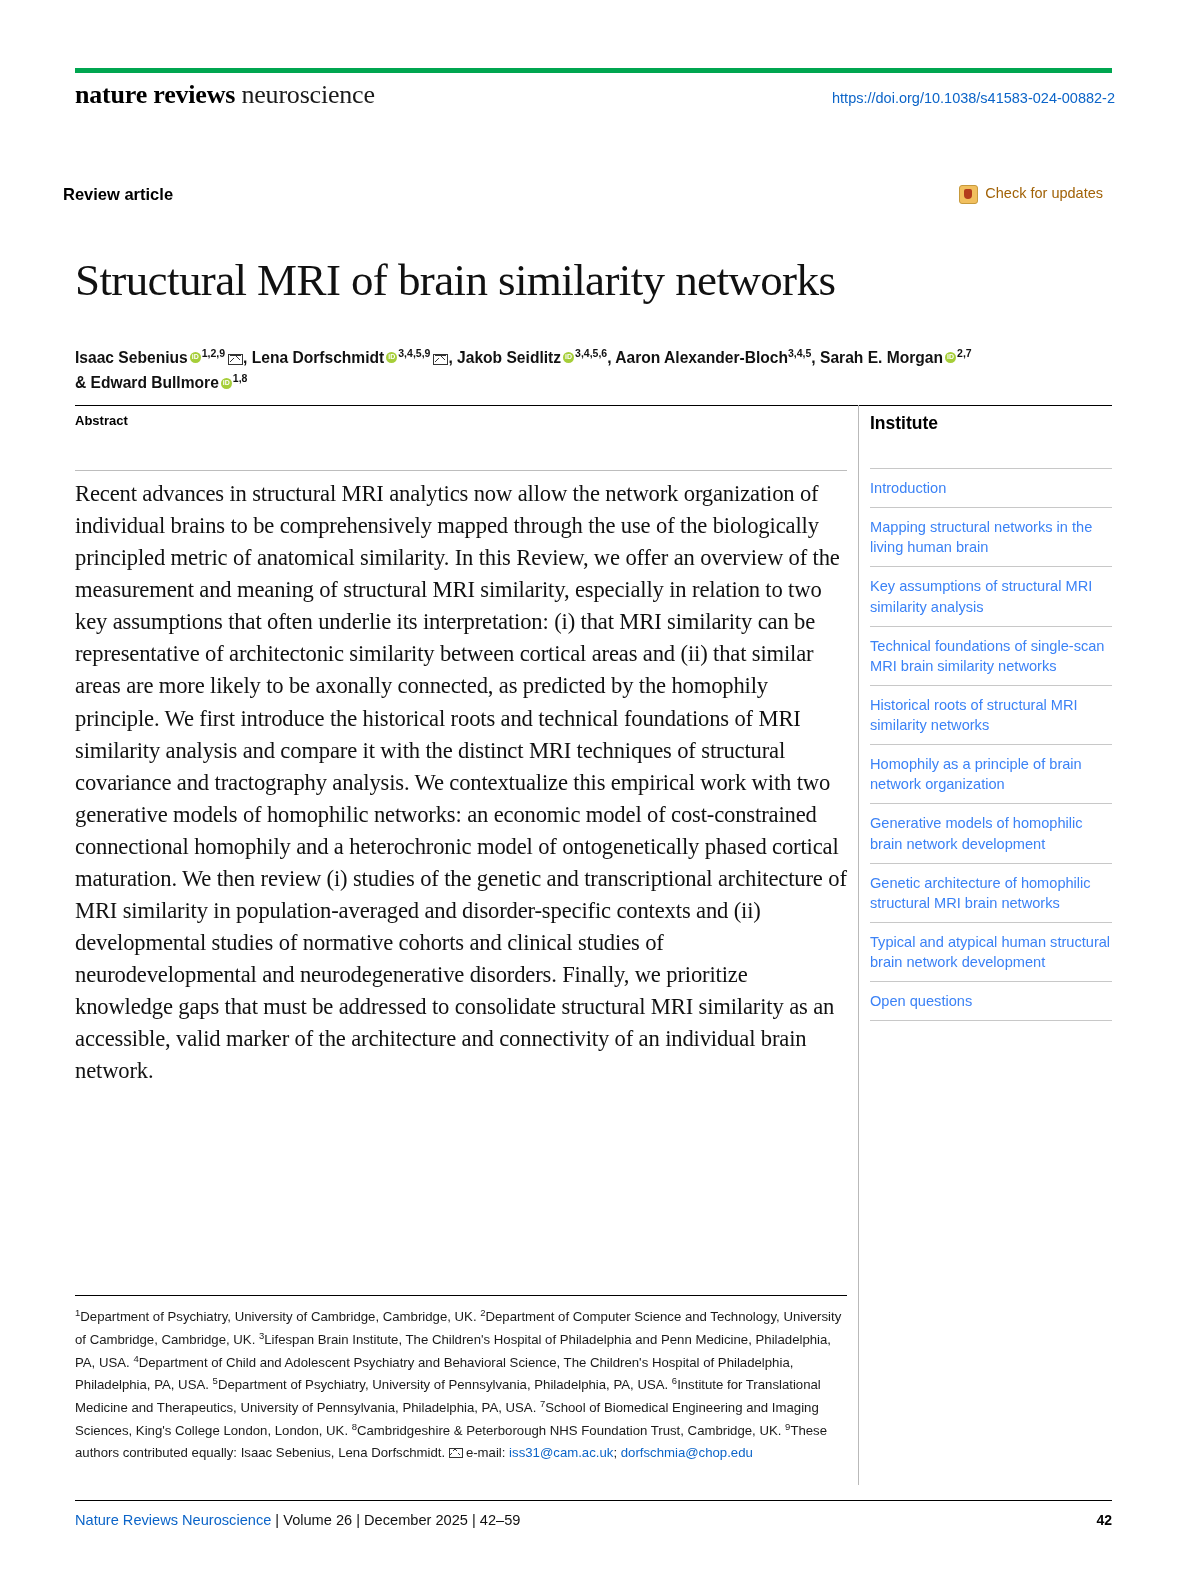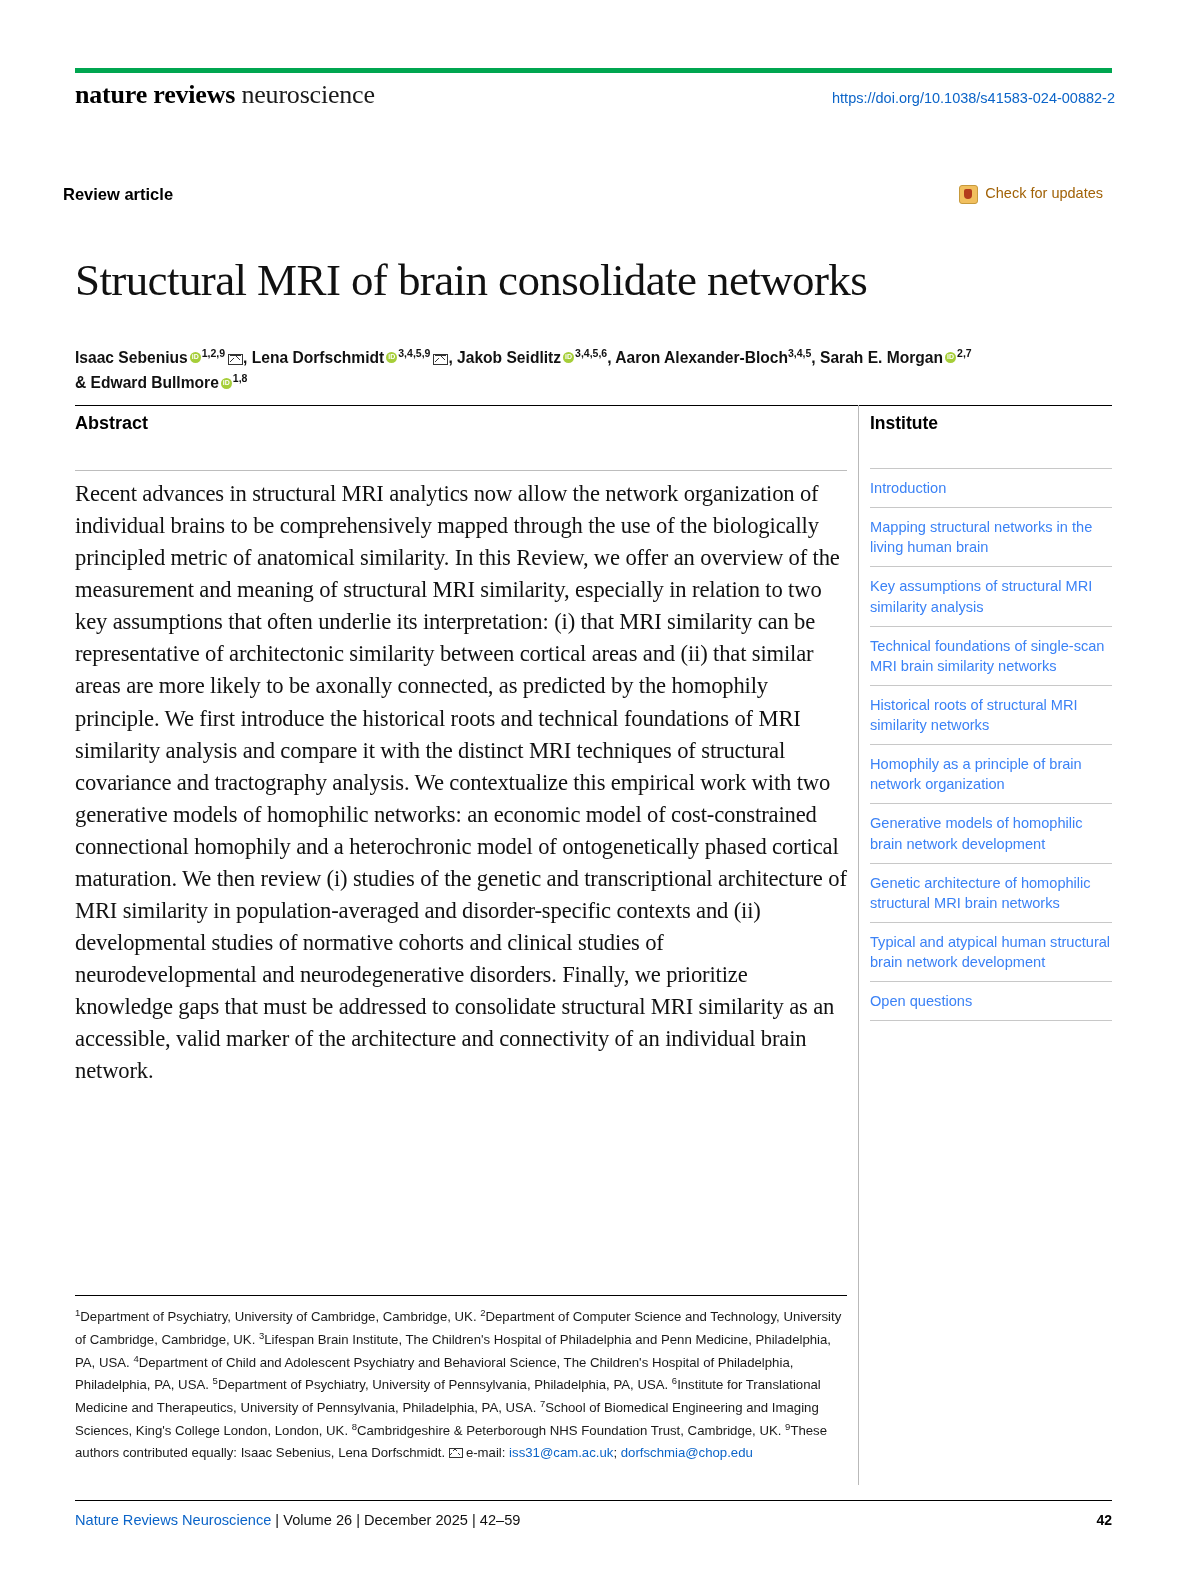--- a/index.html
+++ b/index.html
@@ -186,21 +186,21 @@
     width: 1px;
     height: 1080px;
     background: #b9b9b9;
   }
 
   
   .abstract-head {
     position: absolute;
     left: 75px;
     top: 413px;
-    font-size: 18px;
+    font-size: 13px;
     font-weight: 700;
   }
   .abstract-rule {
     position: absolute;
     left: 75px;
     top: 470px;
     width: 772px;
     height: 1px;
     background: #bdbdbd;
   }
@@ -333,21 +333,21 @@
   </div>
 
   <div class="artrow">
     <div class="article-type">Review article</div>
     <div class="check-updates">
       <span class="cu-badge"></span>
       <span>Check for updates</span>
     </div>
   </div>
 
-  <h1 class="title">Structural MRI of brain consolidate networks</h1>
+  <h1 class="title">Structural MRI of brain similarity networks</h1>
 
   <div class="authors">
     <span><span>Isaac Sebenius</span></span><span class="orcid"></span><sup>1,2,9</sup><span class="envelope"></span><span>, Lena Dorfschmidt</span><span class="orcid"></span><sup>3,4,5,9</sup><span class="envelope"></span><span>, Jakob Seidlitz</span><span class="orcid"></span><sup>3,4,5,6</sup><span>, Aaron Alexander-Bloch</span><sup>3,4,5</sup><span>, Sarah E. Morgan</span><span class="orcid"></span><sup>2,7</sup><br><span>&amp; Edward Bullmore</span><span class="orcid"></span><sup>1,8</sup>
   </div>
 
   <div class="hr-top"></div>
   <div class="vsep"></div>
 
   <div class="abstract-head">Abstract</div>
   <div class="abstract-rule"></div>

